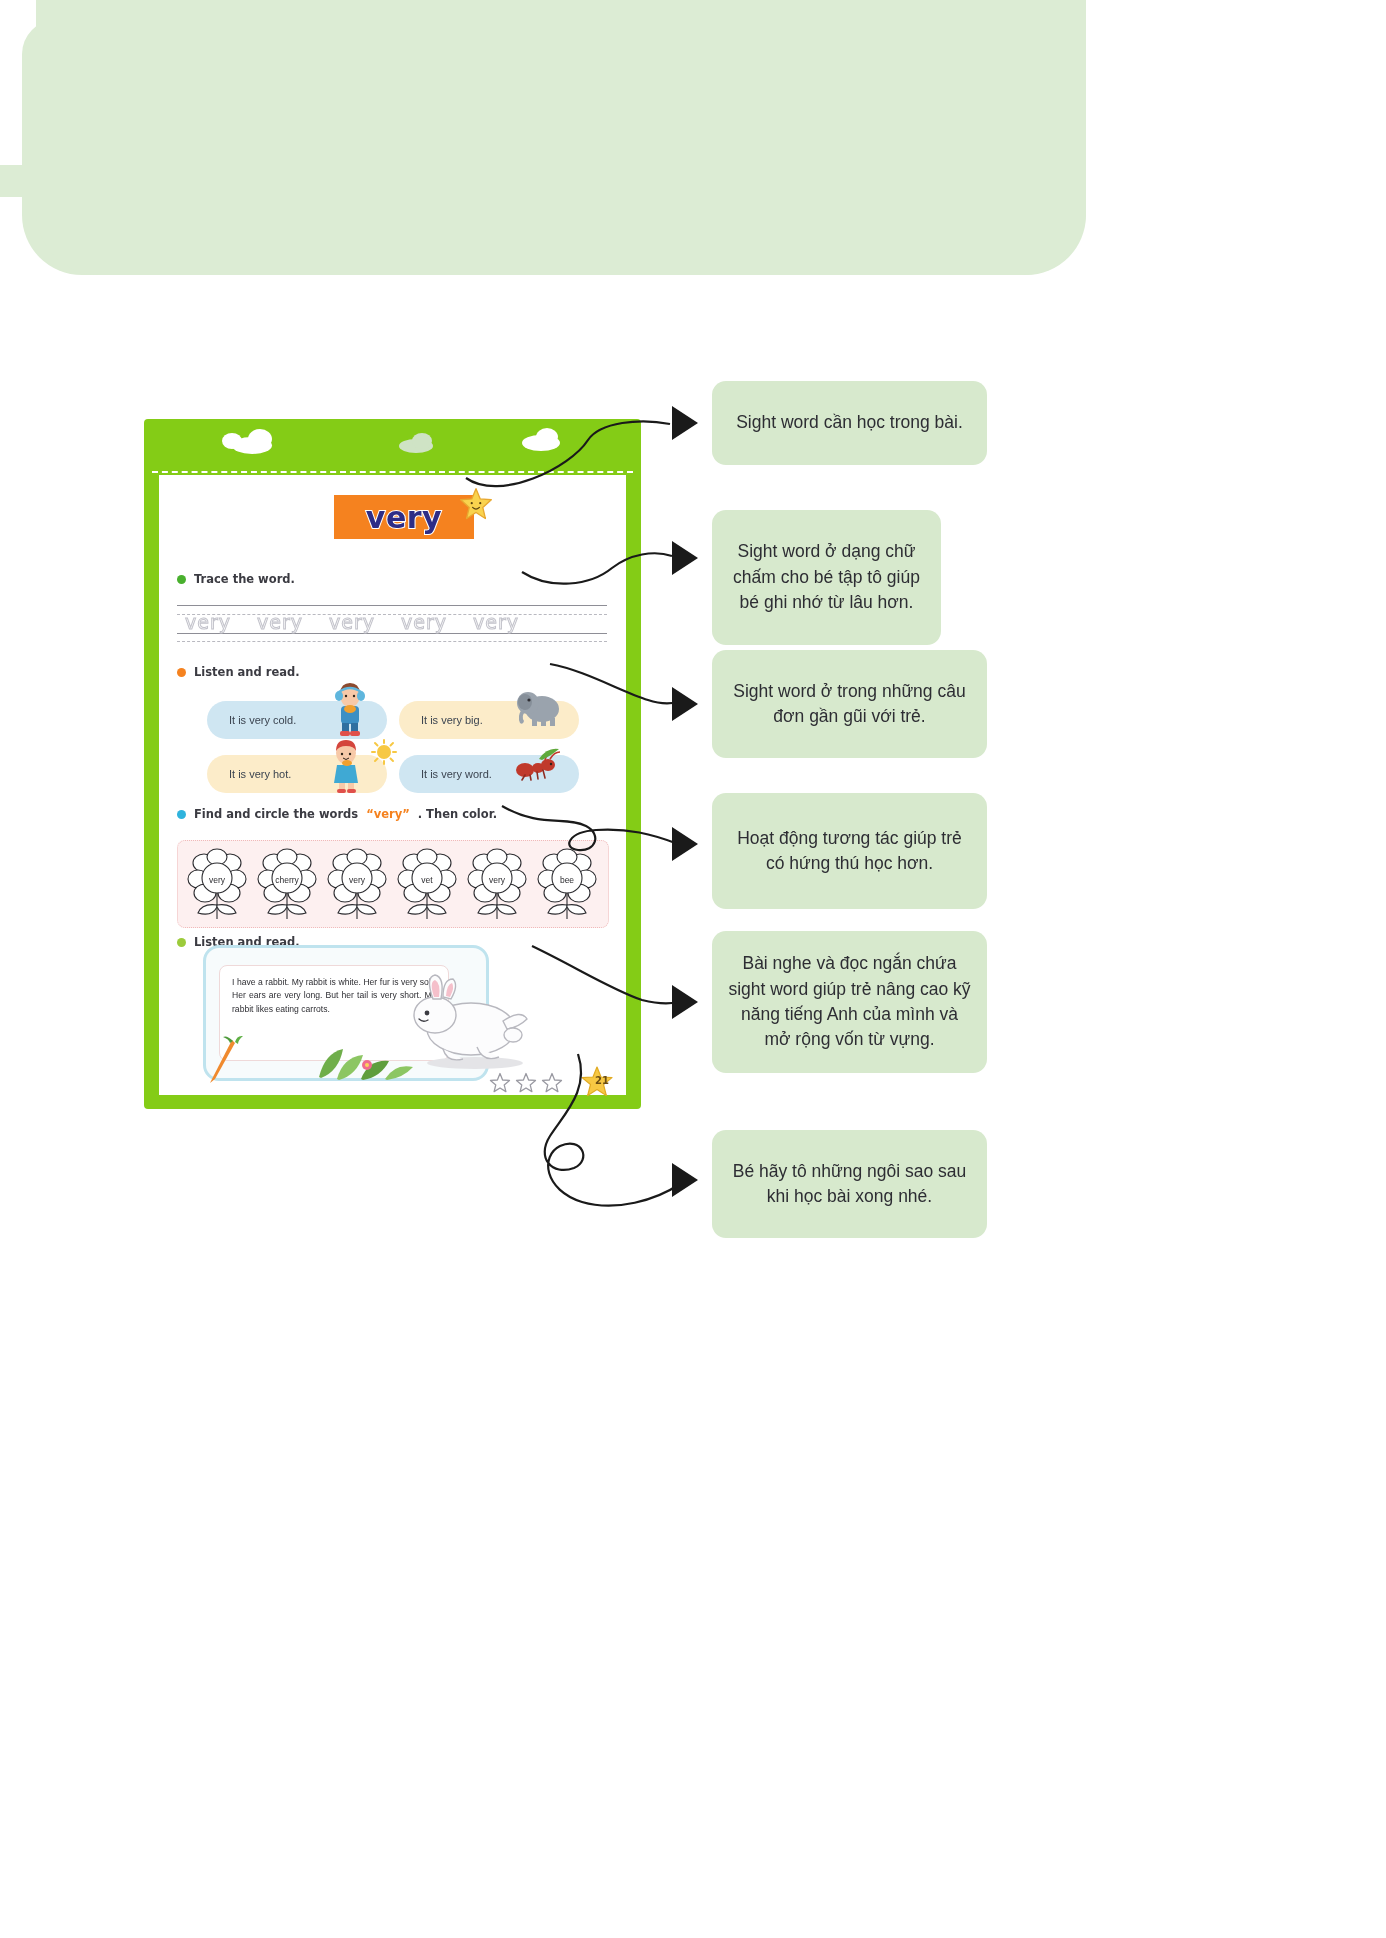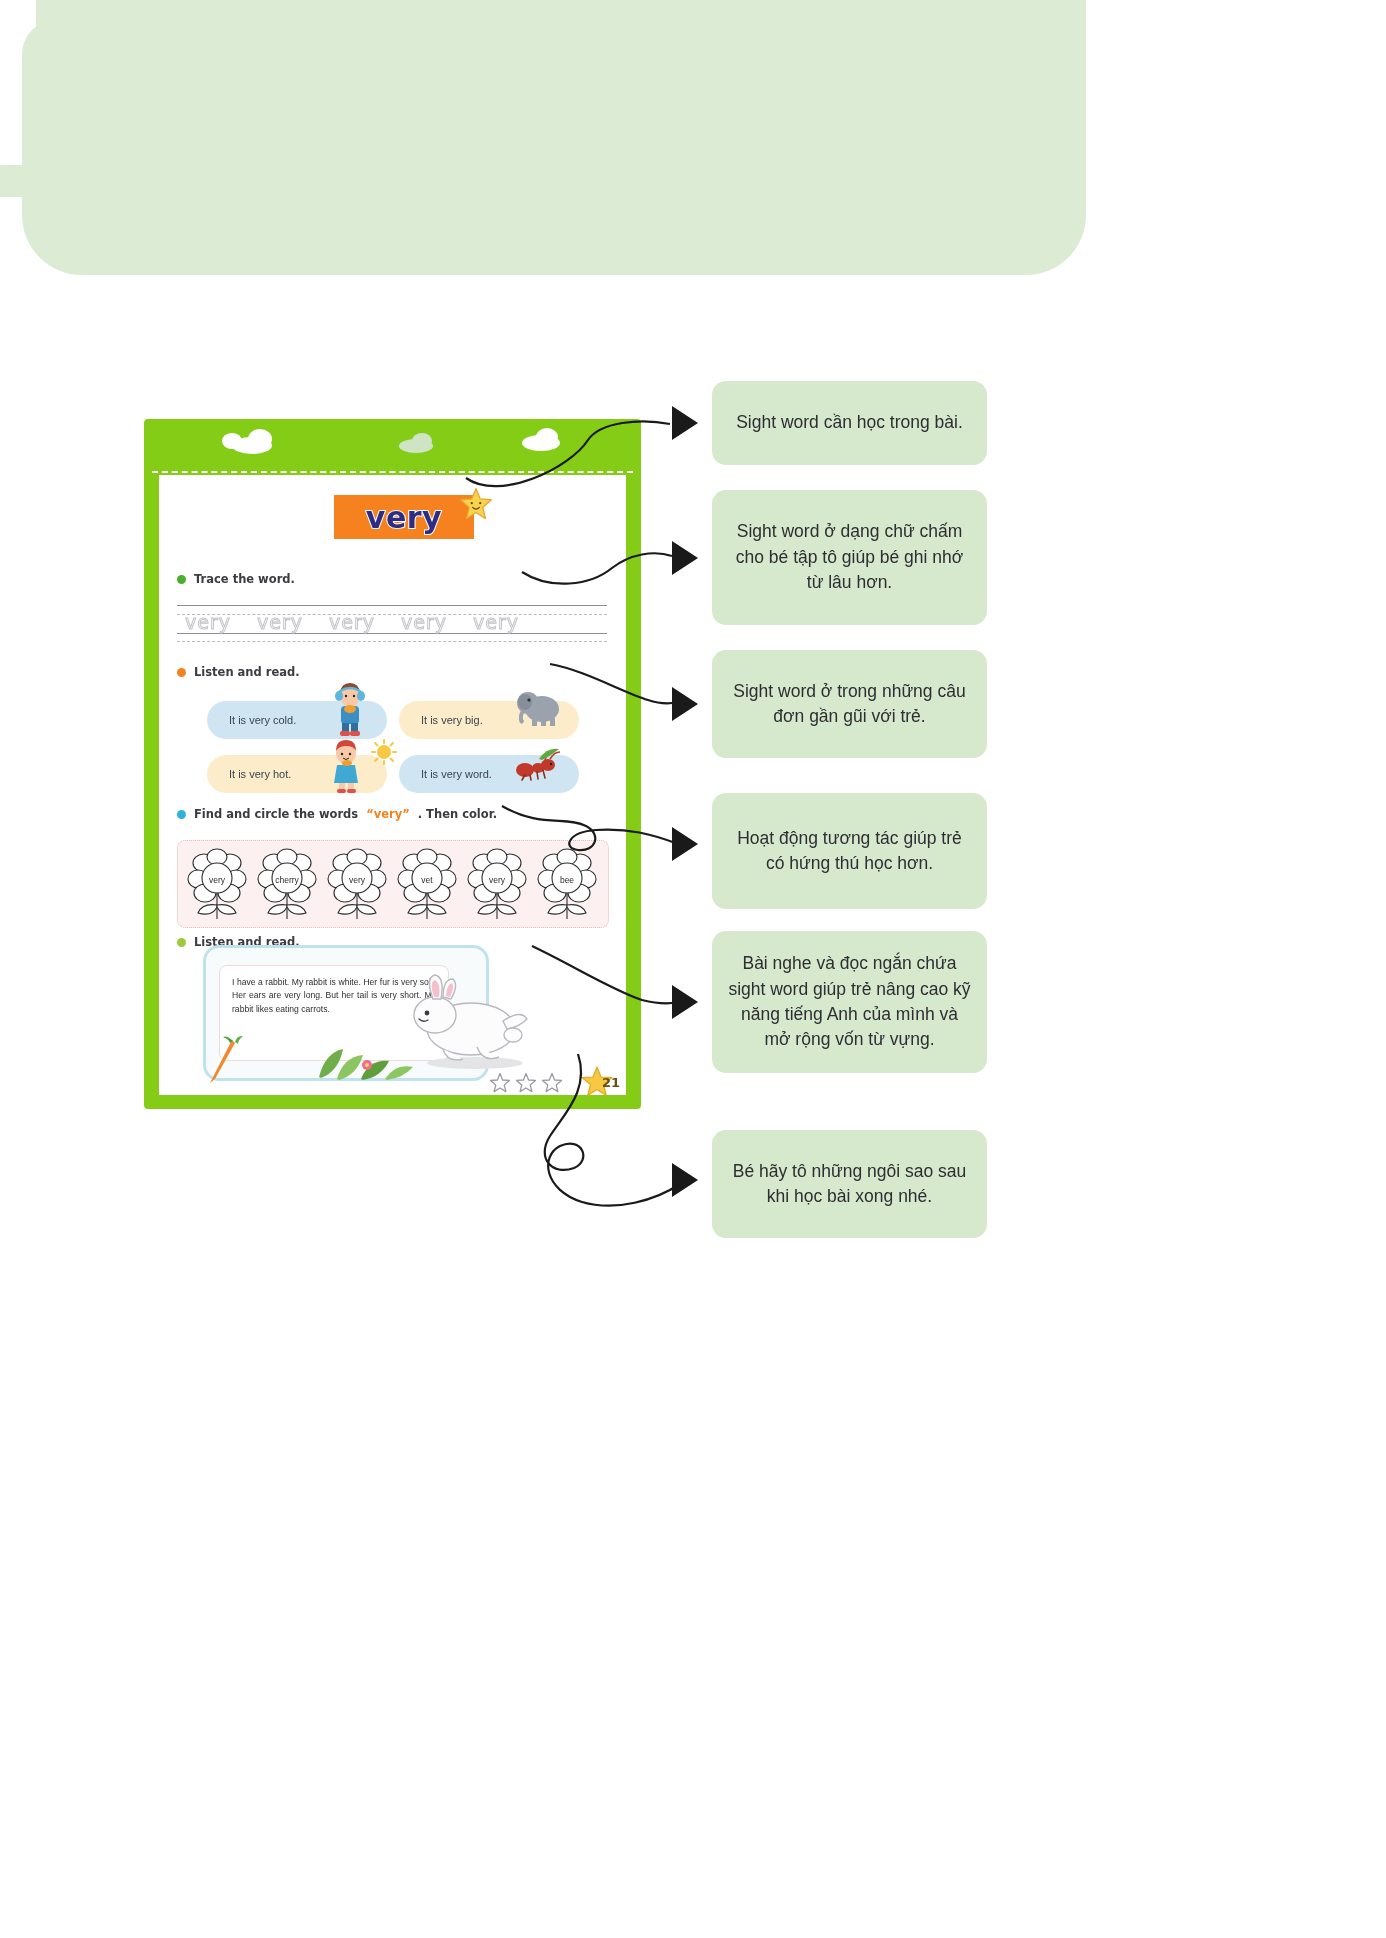--- a/index.html
+++ b/index.html
@@ -112,22 +112,22 @@
     position:absolute;left:44px;top:470px;width:280px;height:130px;
     border:3px solid #bfe3ee;border-radius:16px;background:#f7fbfc;
   }
 
   
   #stars-row{position:absolute;left:330px;top:595px;width:120px;height:34px;}
   #page-num{
     position:absolute;left:92px;top:-4px;width:32px;height:32px;
   }
   #page-num .num{
-    position:absolute;left:14px;top:9px;width:32px;text-align:center;
-    font-family:"DejaVu Sans",sans-serif;font-weight:bold;font-size:13px;color:#6b4d12;
+    position:absolute;left:5px;top:9px;width:32px;text-align:center;
+    font-family:"DejaVu Sans",sans-serif;font-weight:bold;font-size:10px;color:#6b4d12;
   }
 
   
   .callout{
     position:absolute;background:#d7e9cd;border-radius:14px;
     display:flex;align-items:center;justify-content:center;text-align:center;
     font-family:"Liberation Sans",sans-serif;font-size:17.5px;line-height:1.45;
     color:#2d2d33;padding:12px 16px;box-sizing:border-box;
   }
   .arrow{
@@ -458,21 +458,21 @@
 </div>
 
 <div class="callout" style="left:712px;top:381px;width:275px;height:84px;">
   <span>Sight word cần học trong bài.</span>
 </div>
 <div class="arrow" style="left:672px;top:406px;"></div>
 <svg class="conn" style="left:460px;top:406px;" width="220" height="80">
   <path d="M6 72 C 40 96, 110 62, 128 34 C 140 16, 180 12, 210 18"></path>
 </svg>
 
-<div class="callout" style="left:712px;top:490px;width:275px;height:135px;">
+<div class="callout" style="left:712px;top:510px;width:229px;height:135px;">
   <span>Sight word ở dạng chữ chấm cho bé tập tô giúp bé ghi nhớ từ lâu hơn.</span>
 </div>
 <div class="arrow" style="left:672px;top:541px;"></div>
 <svg class="conn" style="left:520px;top:538px;" width="160" height="48">
   <path d="M2 34 C 30 52, 70 48, 92 30 C 110 16, 134 12, 152 18"></path>
 </svg>
 
 <div class="callout" style="left:712px;top:650px;width:275px;height:108px;">
   <span>Sight word ở trong những câu đơn gần gũi với trẻ.</span>
 </div>

